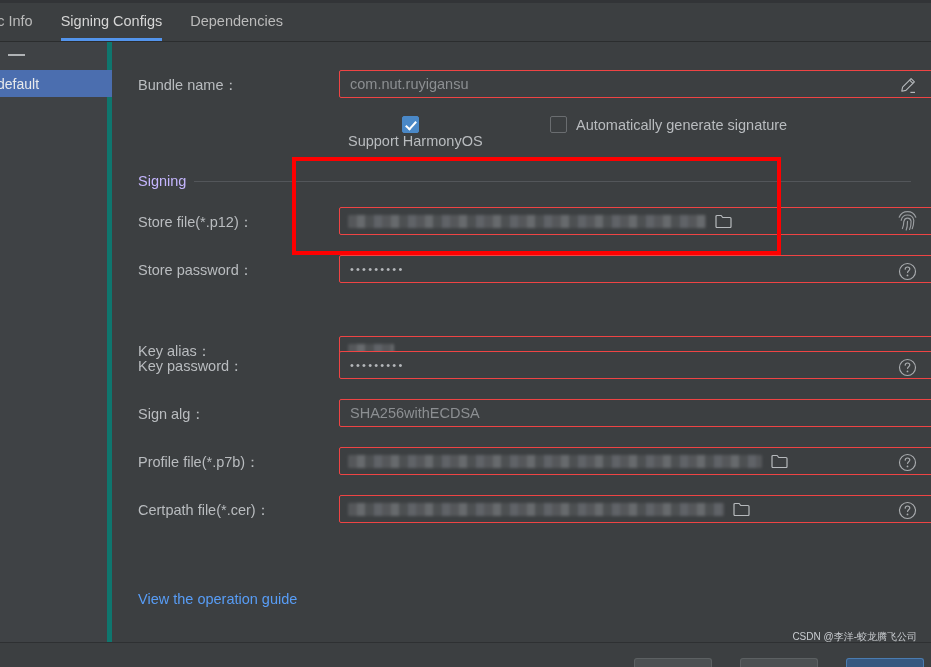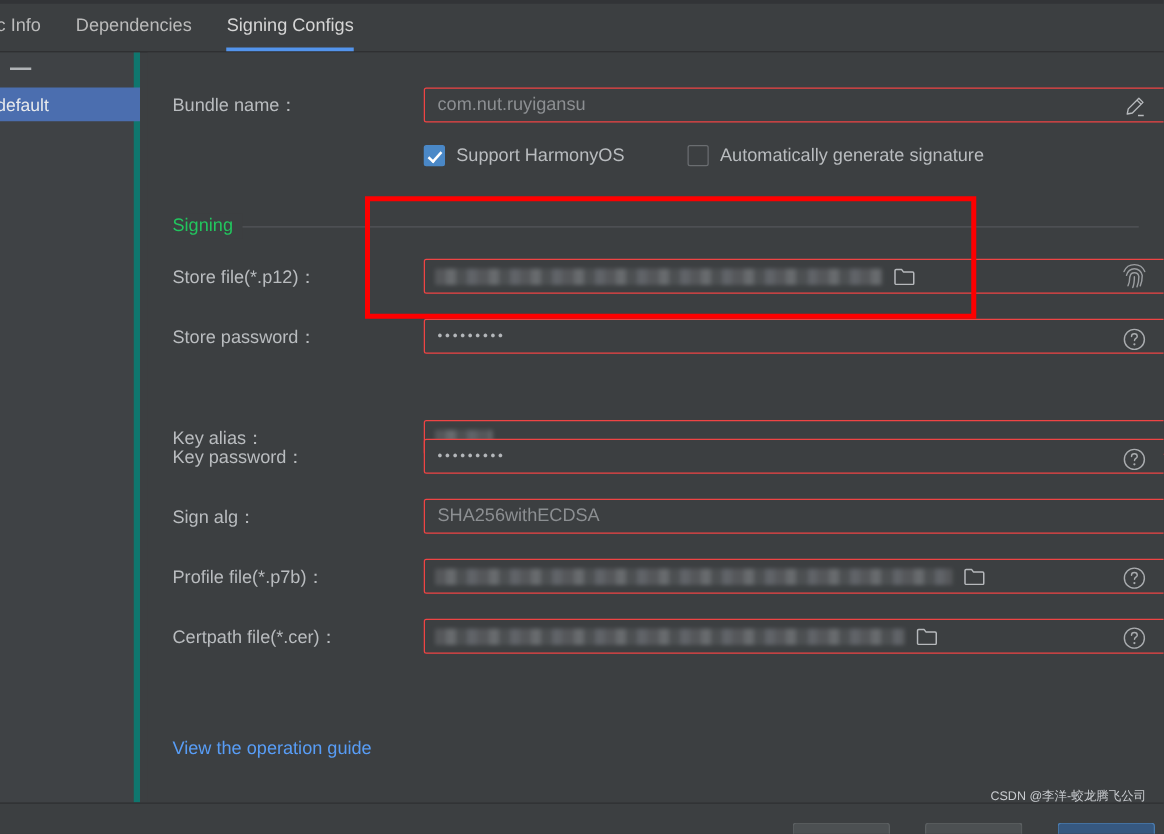--- a/index.html
+++ b/index.html
@@ -191,21 +191,21 @@
   .section {
     position: absolute;
     left: 0;
     width: 813px;
     height: 20px;
   }
   .section .sec-title {
     position: absolute;
     left: 20px; top: 0;
     font-size: 14.5px;
-    color: #22c55e;
+    color: #c4b5fd;
     line-height: 20px;
     background: #3c3f41;
     padding-right: 8px;
     z-index: 2;
   }
   .section .sec-line {
     position: absolute;
     left: 20px; right: 20px;
     top: 10px;
     height: 1px;
@@ -356,25 +356,25 @@
 </head>
 <body>
 
 <div id="app">
 
   <div class="tabbar">
     <div class="tabbar-topline"></div>
     <div class="tab first">
       <span>ic Info</span>
     </div>
+    <div class="tab active">
+      <span>Signing Configs</span>
+    </div>
     <div class="tab">
       <span>Dependencies</span>
-    </div>
-    <div class="tab active">
-      <span>Signing Configs</span>
     </div>
   </div>
 
   <div class="sidebar">
     <div class="sidebar-toolbar">
       <div class="minus-btn"></div>
     </div>
     <div class="sidebar-item selected" style="top:28px;">
       <span>default</span>
     </div>
@@ -383,21 +383,21 @@
   <div class="main">
 
     <div class="row" style="top:28px;">
       <div class="lbl">Bundle name：</div>
       <div class="field">
         <div class="val">com.nut.ruyigansu</div>
       </div>
     </div>
 
     <div class="checkrow" style="top:74px;">
-      <div class="chk" style="left:221px;">
+      <div class="chk" style="left:221px;flex-direction:column;">
         <div class="chkbox on"></div>
         <div class="chklabel">Support HarmonyOS</div>
       </div>
       <div class="chk" style="left:400px;padding-left:32px;">
         <div class="chkbox off"></div>
         <div class="chklabel">Automatically generate signature</div>
       </div>
     </div>
 
     <div class="section" style="top:129px;">

